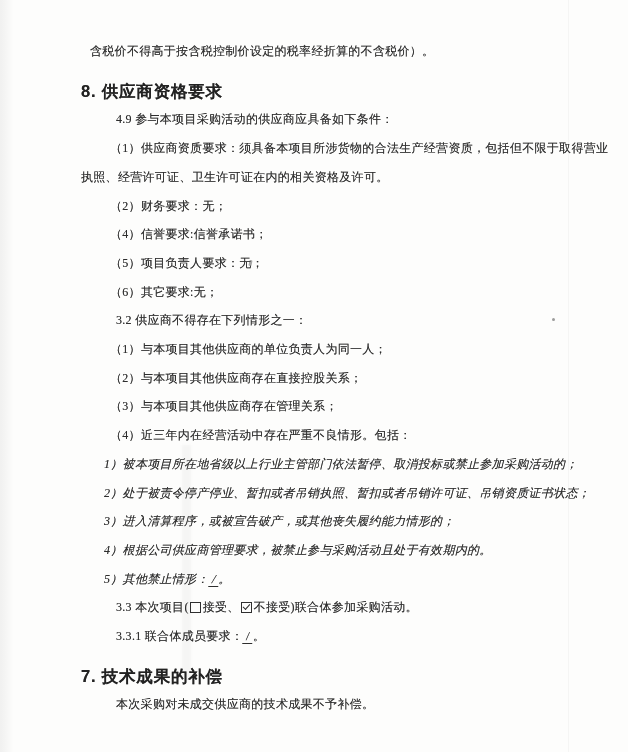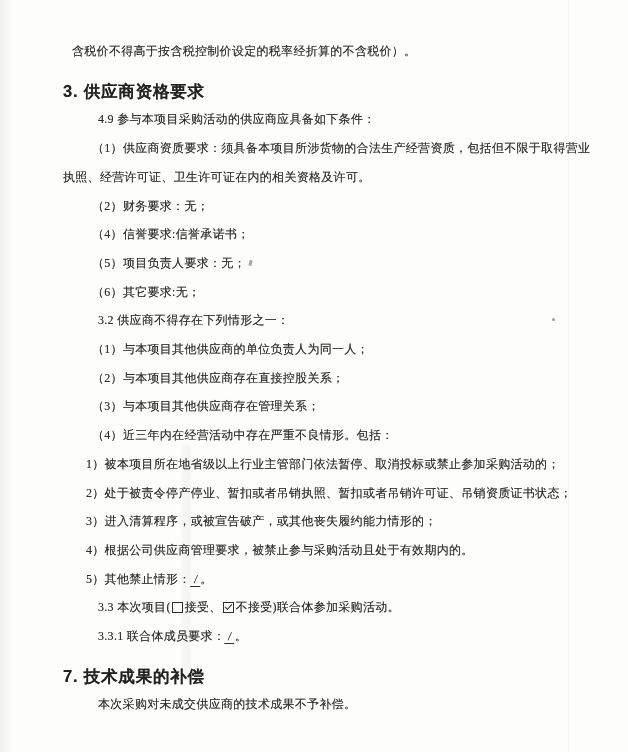--- a/index.html
+++ b/index.html
@@ -14,33 +14,33 @@
   
   .page::before{
     content:"";position:absolute;left:0;top:0;bottom:0;width:14px;
     background:linear-gradient(to right,rgba(0,0,0,0.05),rgba(0,0,0,0));
     pointer-events:none;
   }
   .page::after{
     content:"";position:absolute;top:0;bottom:0;left:568px;width:1px;
     background:rgba(0,0,0,0.03);pointer-events:none;
   }
-  .content{position:absolute;left:63px;top:37px;right:44px;}
+  .content{position:absolute;left:81px;top:37px;right:44px;}
   .line{
     line-height:28.7px;
     font-size:12px;
     letter-spacing:0.3px;
     white-space:nowrap;
     color:#2e2e2e;
     text-shadow:0 0 0.4px rgba(40,40,40,0.55);
   }
   .ind-intro{padding-left:9px;}
   .ind-1{padding-left:35px;}  
   .ind-2{padding-left:29px;}  
-  .ind-3{padding-left:23px;}  
+  .ind-3{padding-left:23px;font-style:italic;}  
   .heading{
     font-family:"Liberation Sans","DejaVu Sans",sans-serif;
     font-weight:bold;
     font-size:16.5px;
     letter-spacing:0.8px;
     color:#222;
     line-height:28.7px;
     margin-top:11px;
     text-shadow:0 0 0.5px rgba(20,20,20,0.6);
   }
@@ -78,21 +78,21 @@
 
 <div class="page">
   <div class="streak"></div>
   <div class="speck1"></div>
   <div class="speck2"></div>
 
   <div class="content">
 
     <div class="line ind-intro">含税价不得高于按含税控制价设定的税率经折算的不含税价）。</div>
 
-    <div class="heading">3. 供应商资格要求</div>
+    <div class="heading">8. 供应商资格要求</div>
 
     <div class="line ind-1">4.9 参与本项目采购活动的供应商应具备如下条件：</div>
 
     <div class="line ind-2">（1）供应商资质要求：须具备本项目所涉货物的合法生产经营资质，包括但不限于取得营业</div>
     <div class="line">执照、经营许可证、卫生许可证在内的相关资格及许可。</div>
     <div class="line ind-2">（2）财务要求：无；</div>
     <div class="line ind-2">（4）信誉要求:信誉承诺书；</div>
     <div class="line ind-2">（5）项目负责人要求：无；</div>
     <div class="line ind-2">（6）其它要求:无；</div>
 

